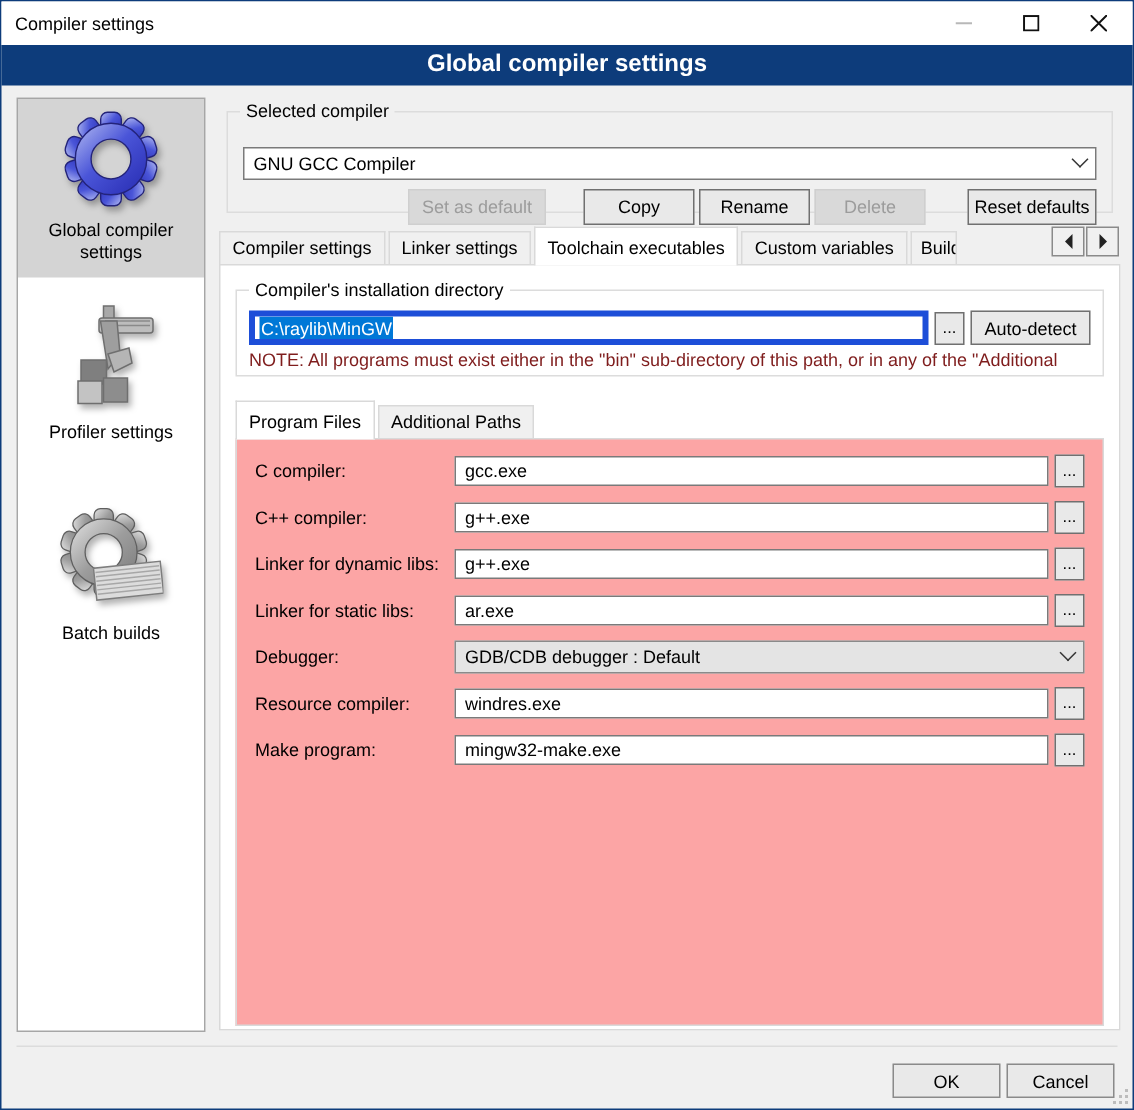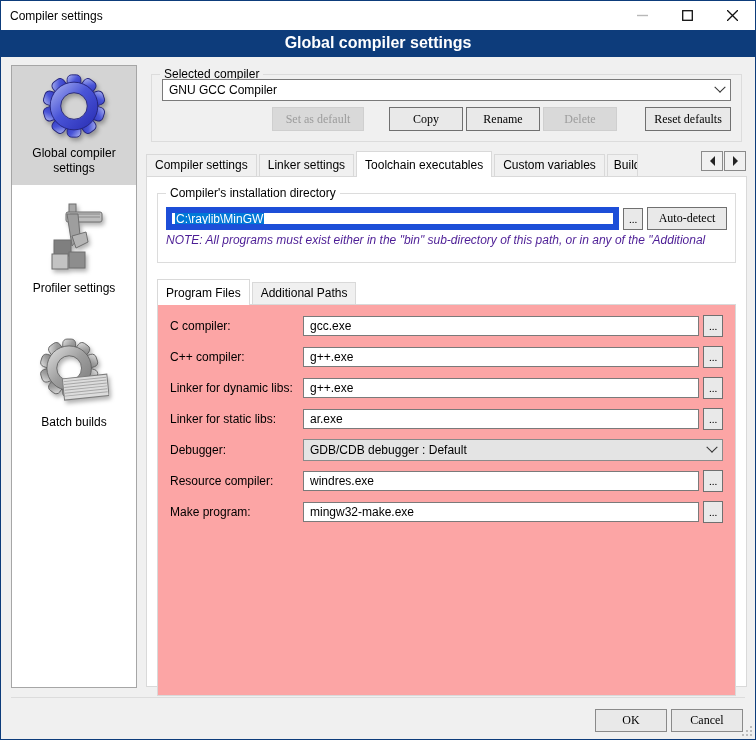--- a/index.html
+++ b/index.html
@@ -37,24 +37,24 @@
 
   .gb-compiler { margin:9px 5px 0 5px; height:68px; }
 
   .combo { height:22px; background:#fff; border:1px solid #7a7a7a;
     display:flex; align-items:center; padding:0 6px; position:relative; }
   .combo .combo-text { flex:1; overflow:hidden; white-space:nowrap; }
   .combo.gray { background:#e4e4e4; border-color:#8a8a8a; }
   .chev { width:8px; height:8px; border-right:1.4px solid #333; border-bottom:1.4px solid #333;
     transform:rotate(45deg) translate(-2px,-2px); flex:none; }
 
-  .sel-combo { margin:4px 10px 0 10px; }
+  .sel-combo { margin:23px 10px 0 10px; }
 
   .btn { height:24px; background:#e9e9e9; border:1px solid #707070; font-size:12px;
-    font-family:Liberation Serif, serif; display:inline-flex; align-items:center;
+    font-family:Liberation Sans, sans-serif; display:inline-flex; align-items:center;
     justify-content:center; cursor:pointer; }
   .btn.disabled { background:#d9d9d9; border-color:#cfcfcf; color:#9c9c9c; cursor:default; }
   .btn-row { display:flex; margin:6px 10px 0 10px; }
   .b-setdef { width:92px; margin-left:110px; }
   .b-copy   { width:74px; margin-left:25px; }
   .b-rename { width:74px; margin-left:3px; }
   .b-delete { width:74px; margin-left:3px; }
   .b-reset  { width:86px; margin-left:auto; }
 
   
@@ -66,28 +66,28 @@
   .tab-arrows { position:absolute; right:1px; bottom:5px; display:flex; }
   .arrow-btn { width:22px; height:20px; background:#f0f0f0; border:1px solid #8a8a8a;
     display:flex; align-items:center; justify-content:center; margin-left:1px; cursor:pointer; }
   .tri-l { width:0; height:0; border:5px solid transparent; border-right-color:#222; margin-left:-5px; }
   .tri-r { width:0; height:0; border:5px solid transparent; border-left-color:#222; margin-right:-5px; }
 
   .tabpage { position:relative; background:#fff; border:1px solid #d9d9d9;
     height:511px; z-index:2; }
 
   
-  .gb-install { margin:16px 10px 12px 10px; height:70px; }
+  .gb-install { margin:16px 10px 12px 10px; height:58px; }
   .path-row { display:flex; align-items:center; margin:13px 8px 2px 8px; }
-  .path-input { flex:1; height:23px; background:#fff; border:6px solid #1d4ed8;
+  .path-input { flex:1; height:23px; background:#fff; border:4px solid #1d4ed8;
     display:flex; align-items:center; padding:0 3px; overflow:hidden; white-space:nowrap; }
   .sel-text { background:#0078d7; color:#fff; padding:1px 1px; }
   .browse-btn { width:20px; height:22px; margin-left:4px; font-size:11px; line-height:10px; }
   .autodetect-btn { width:80px; height:23px; margin-left:4px; }
-  .note { margin:3px 8px 0 8px; color:#4c1d95; white-space:nowrap; overflow:hidden;font-style:italic; }
+  .note { margin:3px 8px 0 8px; color:#7f1d1d; white-space:nowrap; overflow:hidden; }
 
   .subtabs { margin:15px 0 0 10px; }
   .innerpane { margin:0 10px; background:#fca5a5; border:1px solid #d9d9d9;
     height:392px; padding-top:10px; position:relative; z-index:2; }
 
   .frow { display:flex; align-items:center; margin:0 12px 9px 12px; height:22px; }
   .frow .flabel { width:133px; flex:none; }
   .field { flex:1; height:20px; background:#fff; border:1px solid #7a7a7a;
     display:flex; align-items:center; padding:0 6px; overflow:hidden; white-space:nowrap; }
   .frow .browse-btn { height:22px; }

